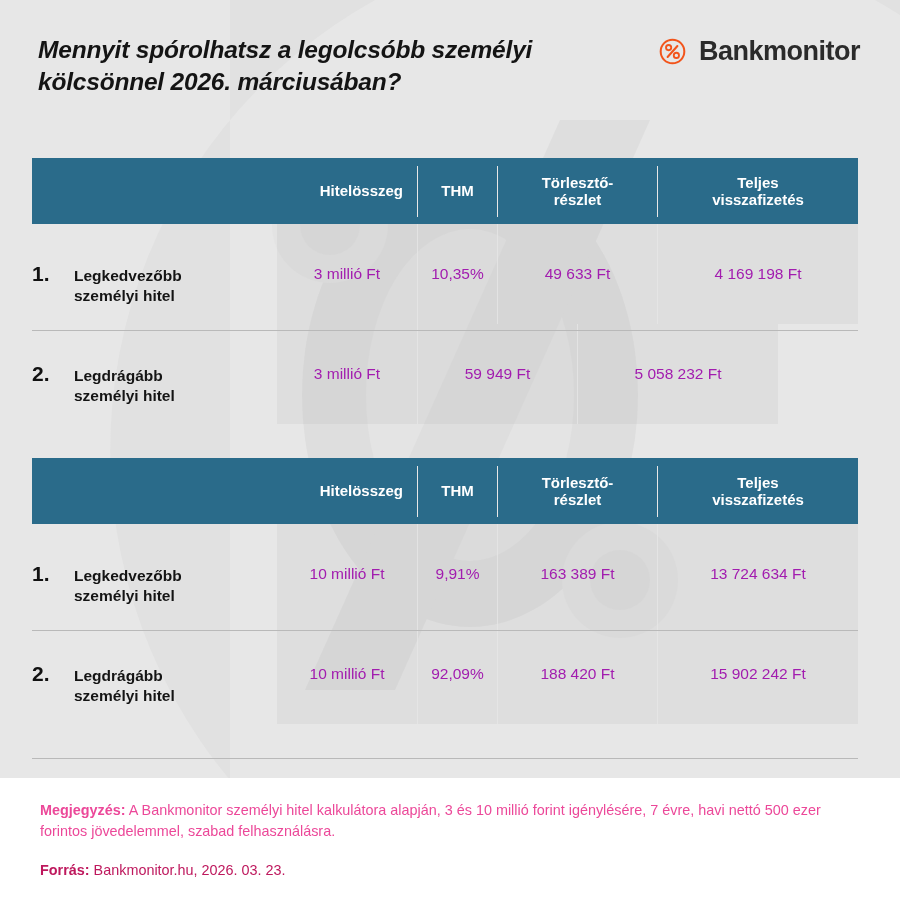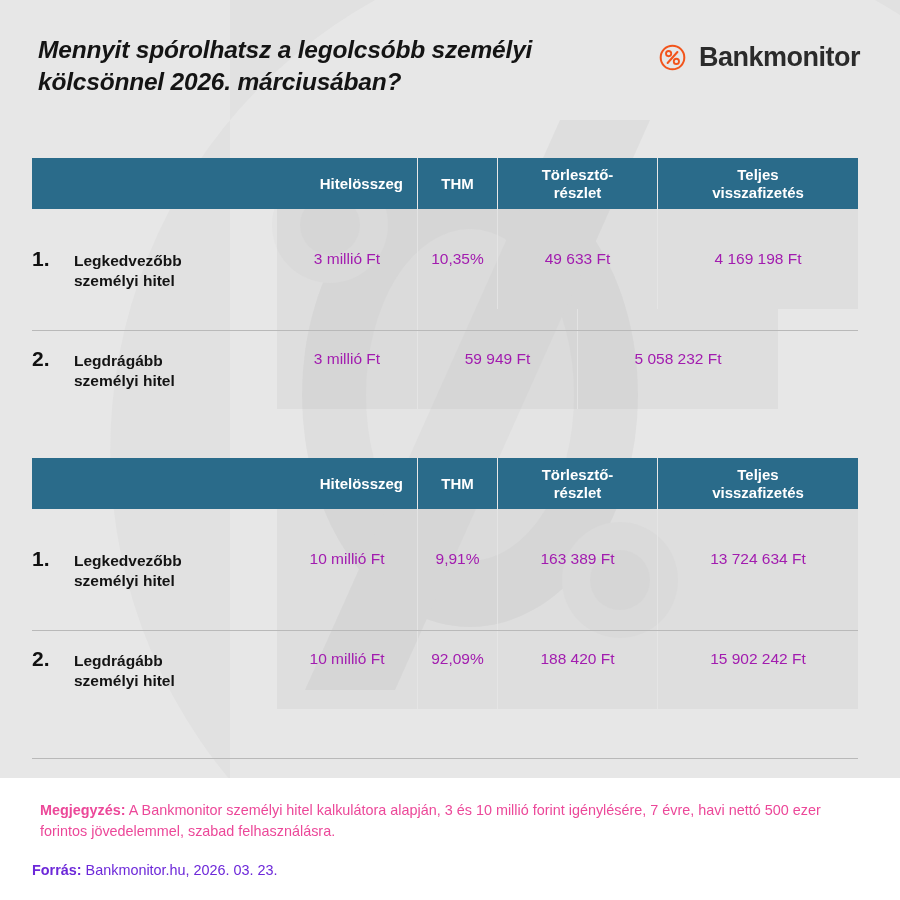--- a/index.html
+++ b/index.html
@@ -52,21 +52,20 @@
     letter-spacing: -0.2px;
     font-style: italic;
   }
   .logo {
     position: absolute;
     right: 40px;
     top: 38px;
     display: flex;
     align-items: center;
     gap: 13px;
-    margin-top: 6px;
   }
   .logo-mark {
     width: 27px;
     height: 27px;
     flex: 0 0 auto;
     display: block;
   }
   .logo-text {
     font-size: 27px;
     font-weight: bold;
@@ -84,21 +83,21 @@
   .table-1 { top: 158px; }
   .table-2 { top: 458px; }
 
   .row {
     display: flex;
     width: 100%;
     box-sizing: border-box;
   }
   .head-row {
     background: #2a6b8a;
-    height: 51px;
+    height: 66px;
     align-items: center;
   }
   .head-row .cell {
     color: #ffffff;
     font-size: 15px;
     font-weight: bold;
     line-height: 1.15;
     text-align: center;
     box-sizing: border-box;
     display: flex;
@@ -178,26 +177,26 @@
     position: absolute;
     left: 40px;
     top: 22px;
     width: 810px;
     font-size: 14.4px;
     line-height: 1.45;
     color: #ec4899;
   }
   .source {
     position: absolute;
-    left: 32px;
+    left: 40px;
     top: 82px;
     width: 810px;
     font-size: 14.4px;
     line-height: 1.45;
-    color: #6d28d9;
+    color: #be185d;
   }
   .lbl { font-weight: bold; }
 </style>
 </head>
 <body>
 
 <div class="infographic">
 
   <div class="watermark">
     <svg width="900" height="780" viewBox="0 0 900 780" xmlns="http://www.w3.org/2000/svg" aria-hidden="true">

